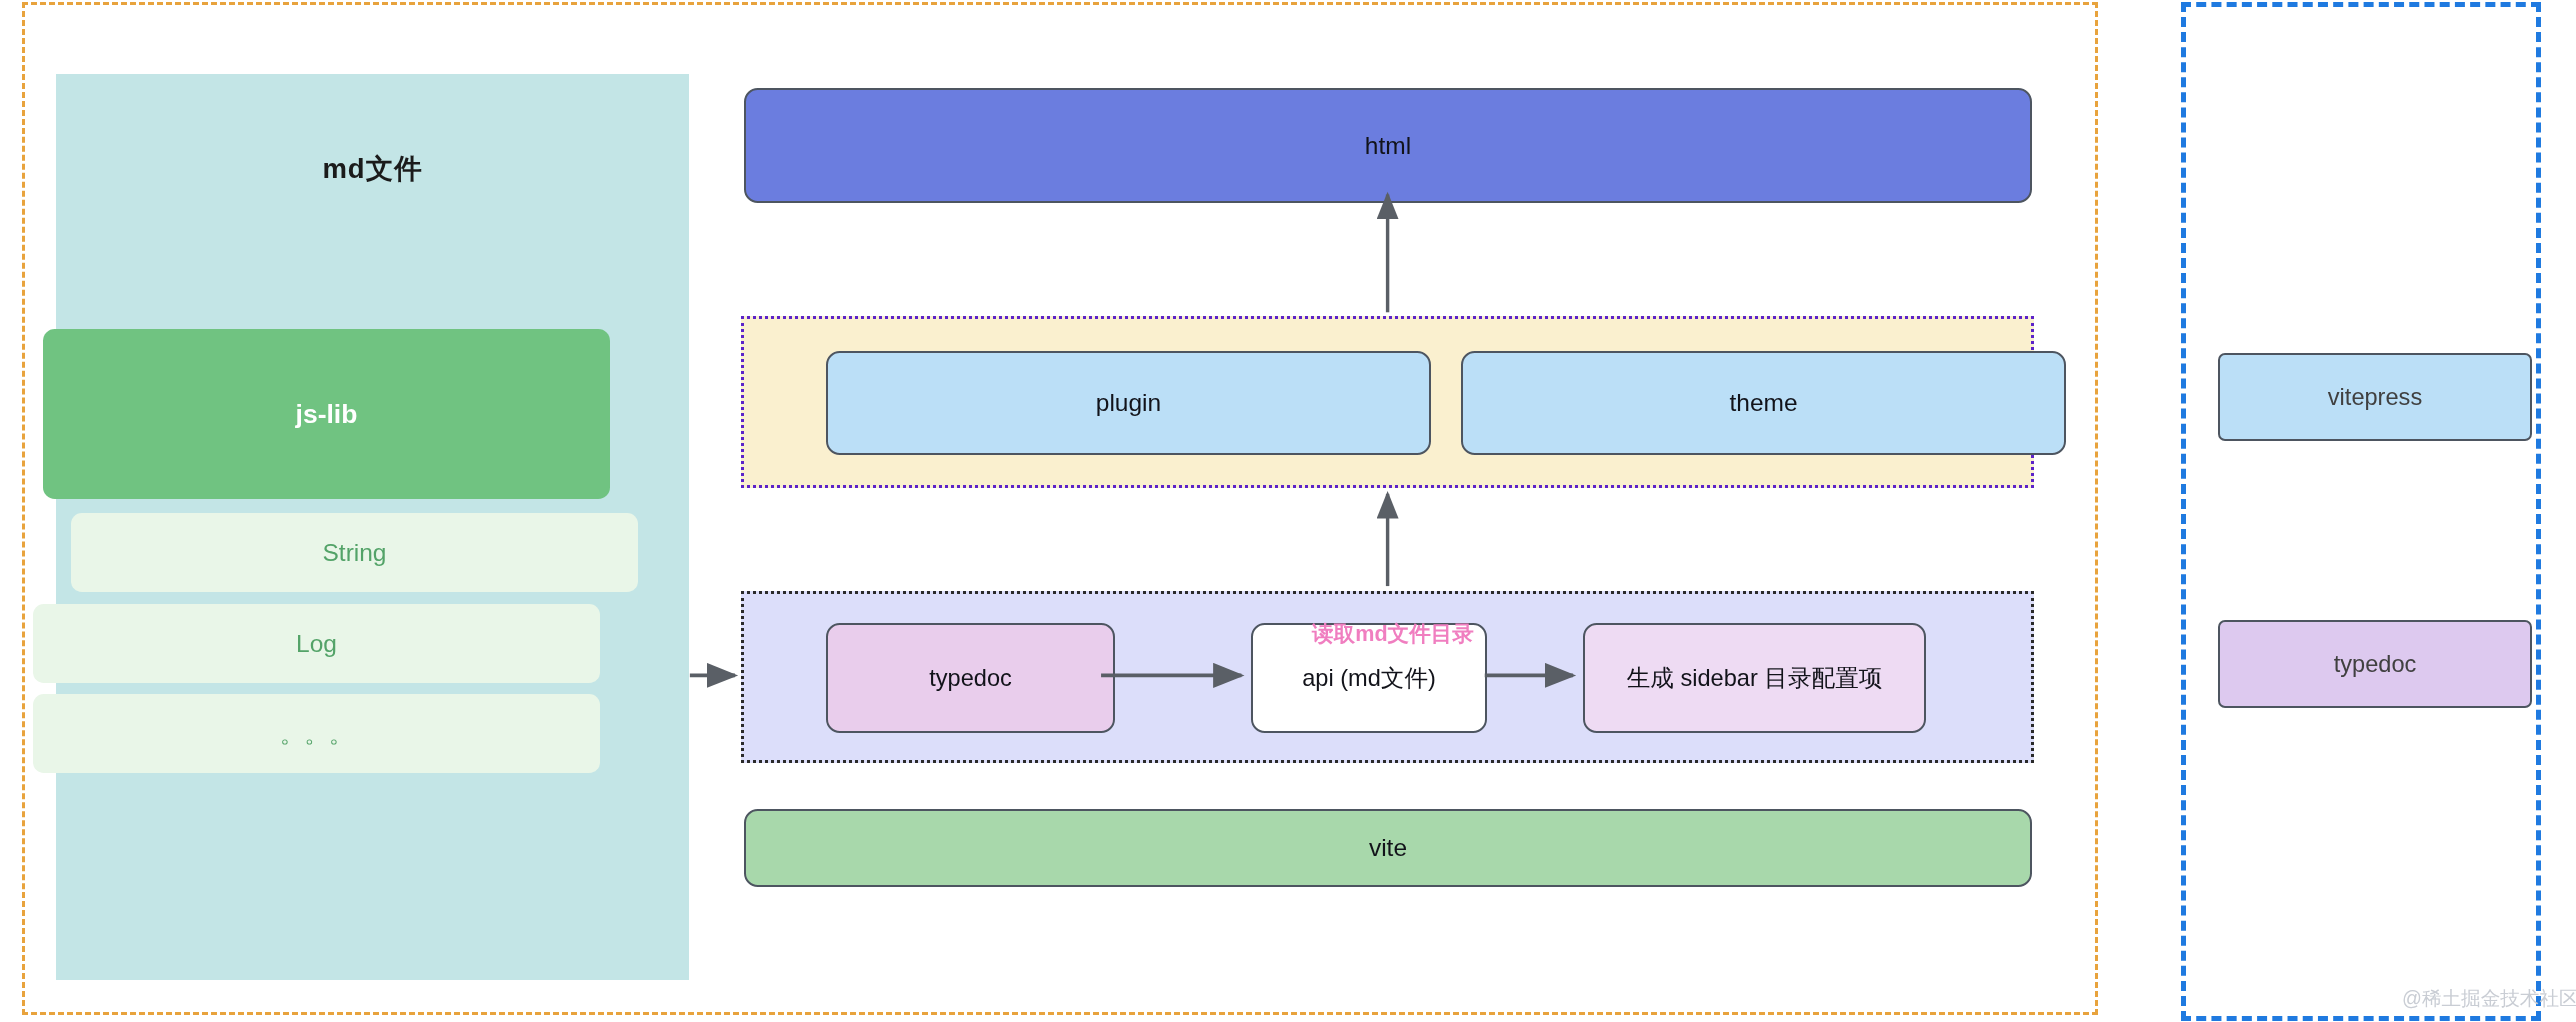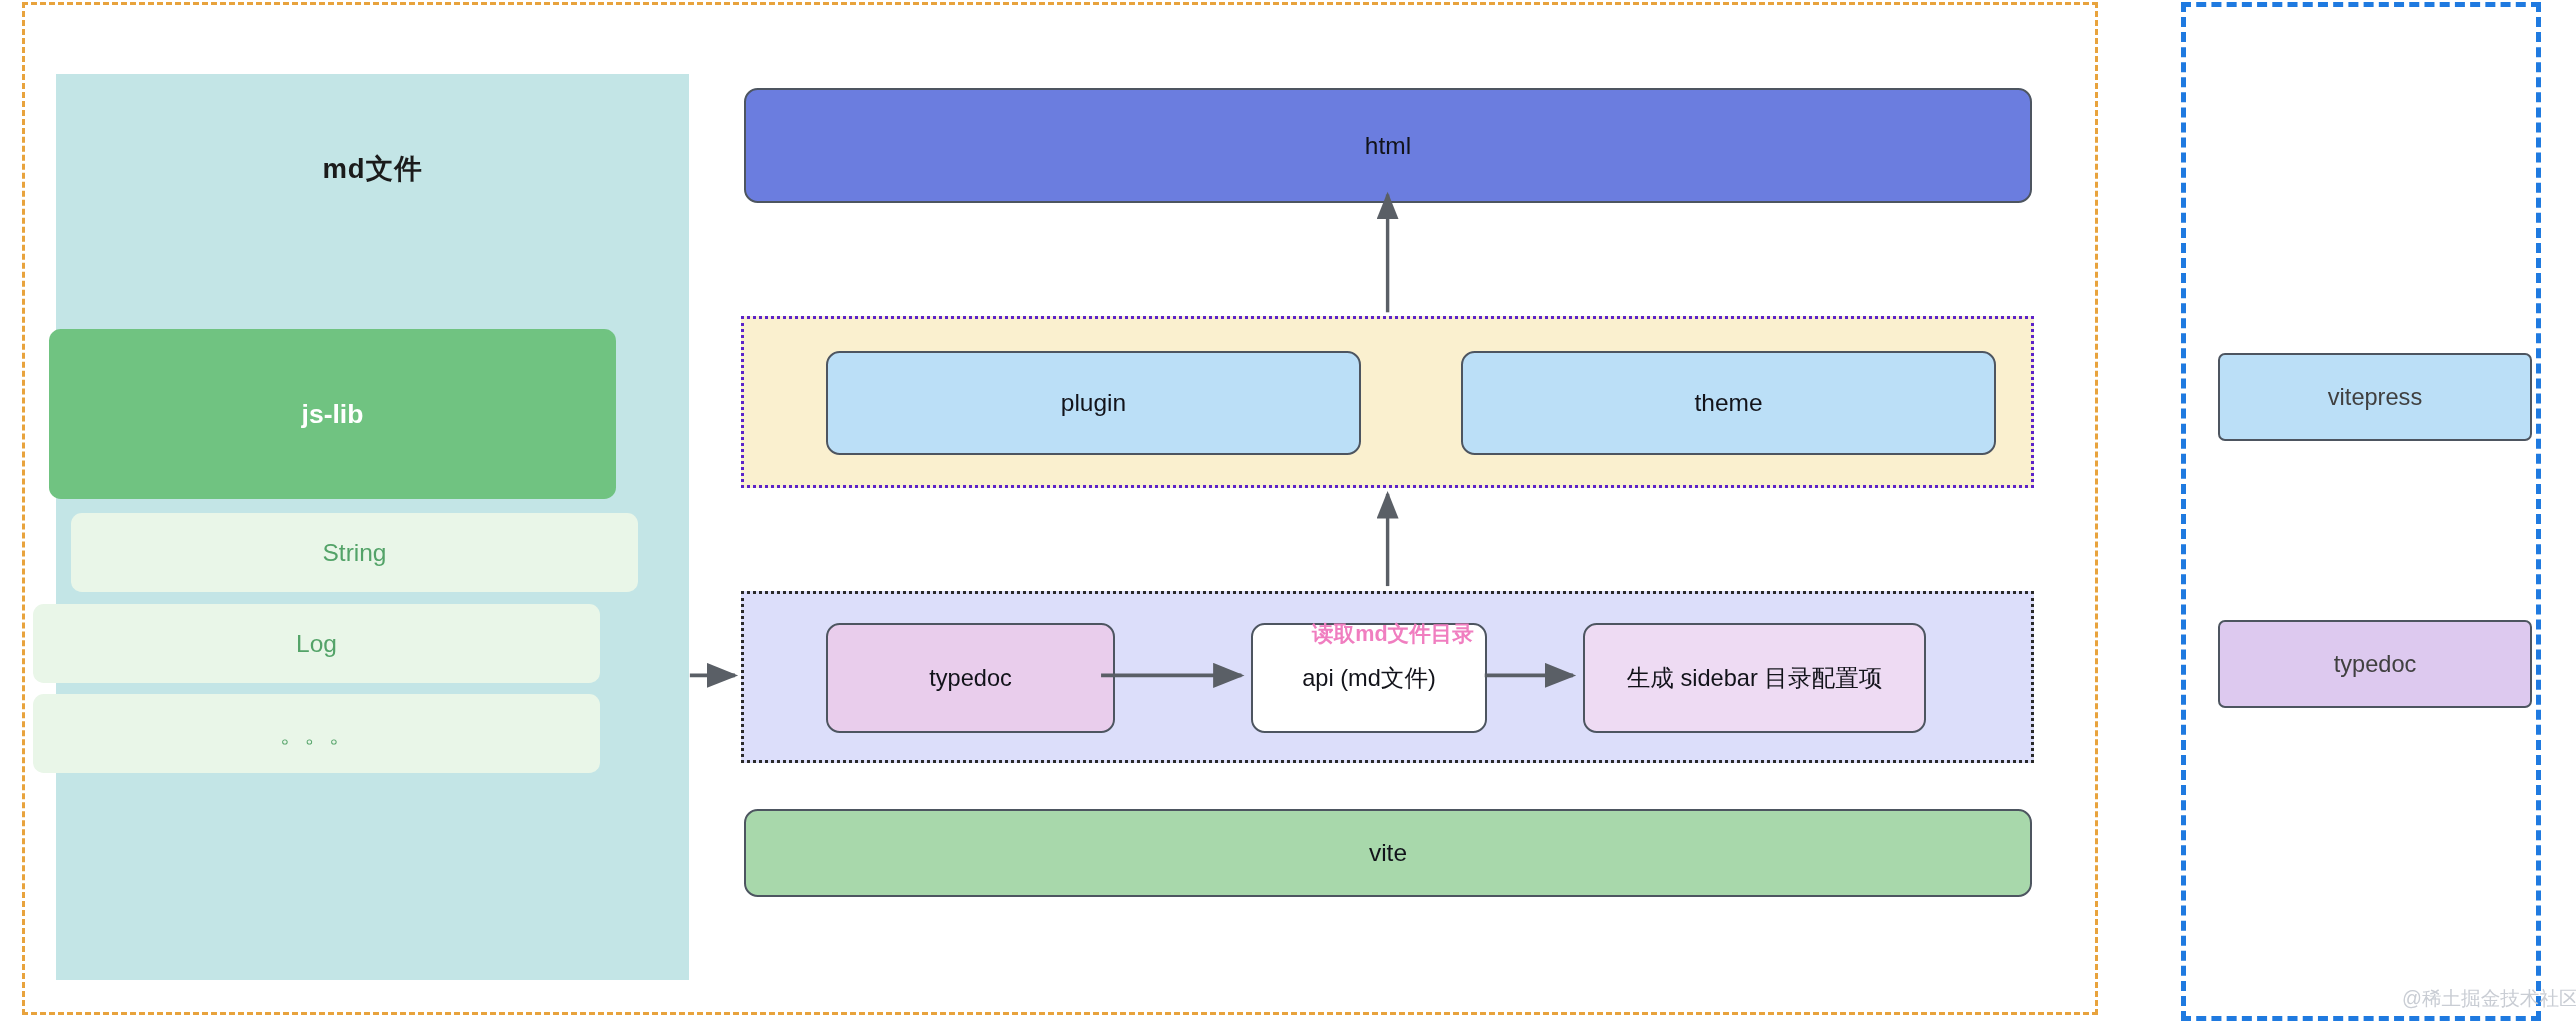--- a/index.html
+++ b/index.html
@@ -53,21 +53,21 @@
     top: 77px;
     width: 633px;
     text-align: center;
     font-size: 27.5px;
     font-weight: bold;
     color: #1b1b1b;
     letter-spacing: 1px;
   }
   .jslib-box {
     position: absolute;
-    left: 49px;
+    left: 43px;
     top: 329px;
     width: 567px;
     height: 170px;
     background: #70c381;
     border-radius: 11.8px;
     display: flex;
     align-items: center;
     justify-content: center;
     font-size: 26.5px;
     font-weight: bold;
@@ -114,21 +114,21 @@
     top: 316px;
     width: 1293px;
     height: 172px;
     background: #faf0cf;
     border: 3.9px dotted #5c23c9;
     box-sizing: border-box;
   }
   .blue-box {
     position: absolute;
     top: 32px;
-    width: 535px;
+    width: 605px;
     height: 104px;
     background: #bbdff7;
     border: 2.9px solid #4d5560;
     border-radius: 13.7px;
     box-sizing: border-box;
     display: flex;
     align-items: center;
     justify-content: center;
     font-size: 24.5px;
     color: #12131a;
@@ -173,21 +173,21 @@
     left: 839px;
     width: 343px;
     background: #eedbf3;
   }
 
   .vite-box {
     position: absolute;
     left: 744px;
     top: 809px;
     width: 1288px;
-    height: 88px;
+    height: 78px;
     background: #a8d8ab;
     border: 2.9px solid #4d5560;
     border-radius: 13.7px;
     box-sizing: border-box;
     display: flex;
     align-items: center;
     justify-content: center;
     font-size: 24.5px;
     color: #12131a;
   }

